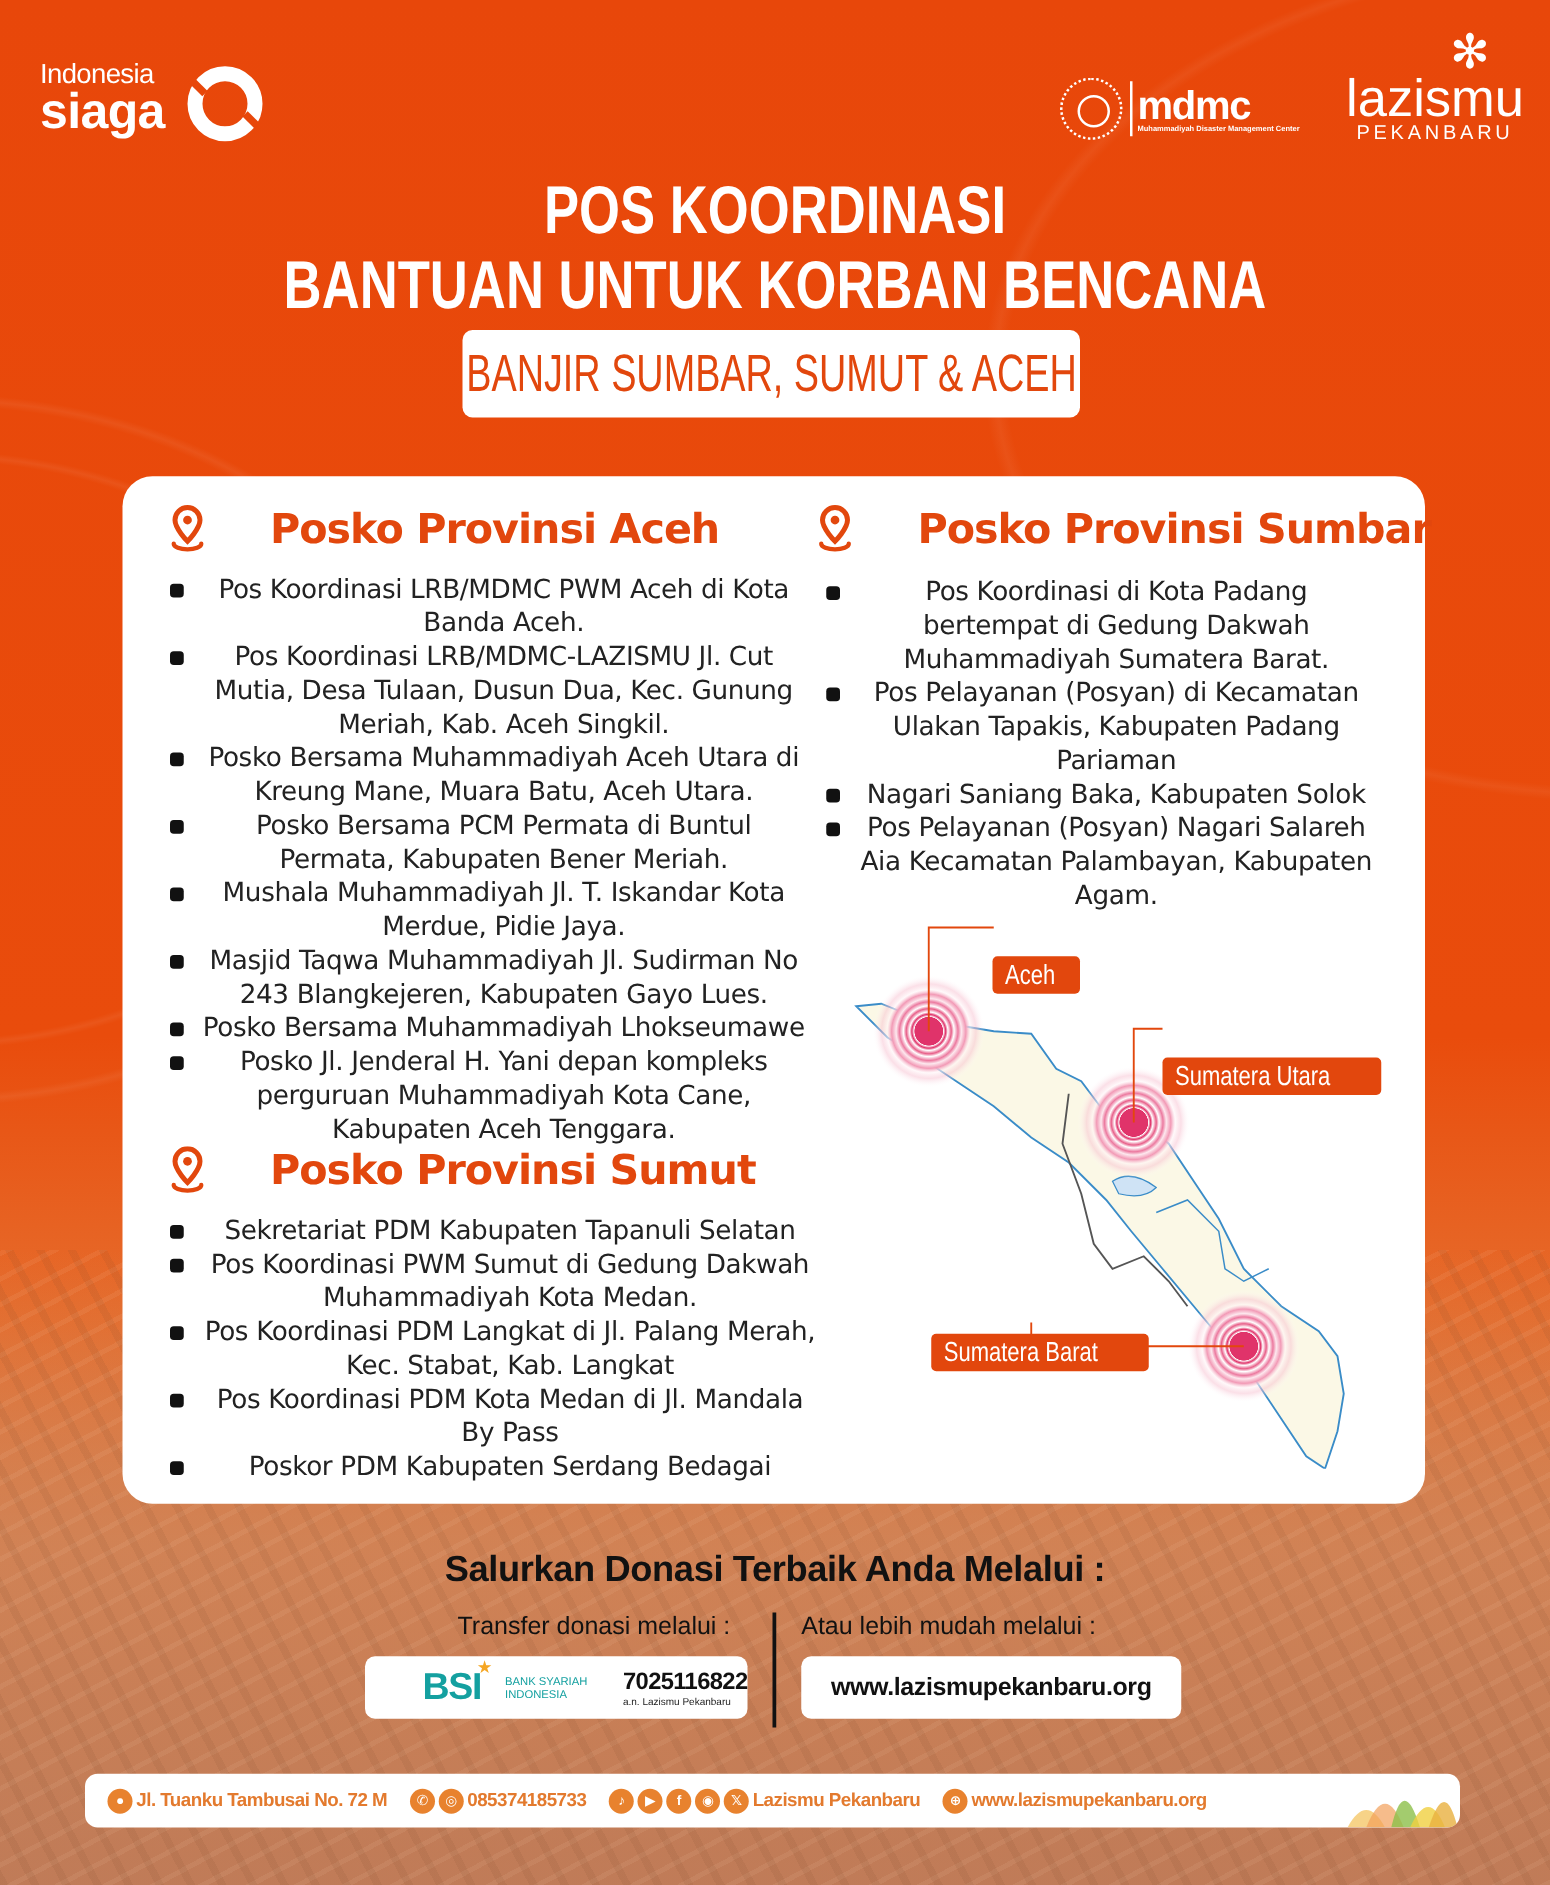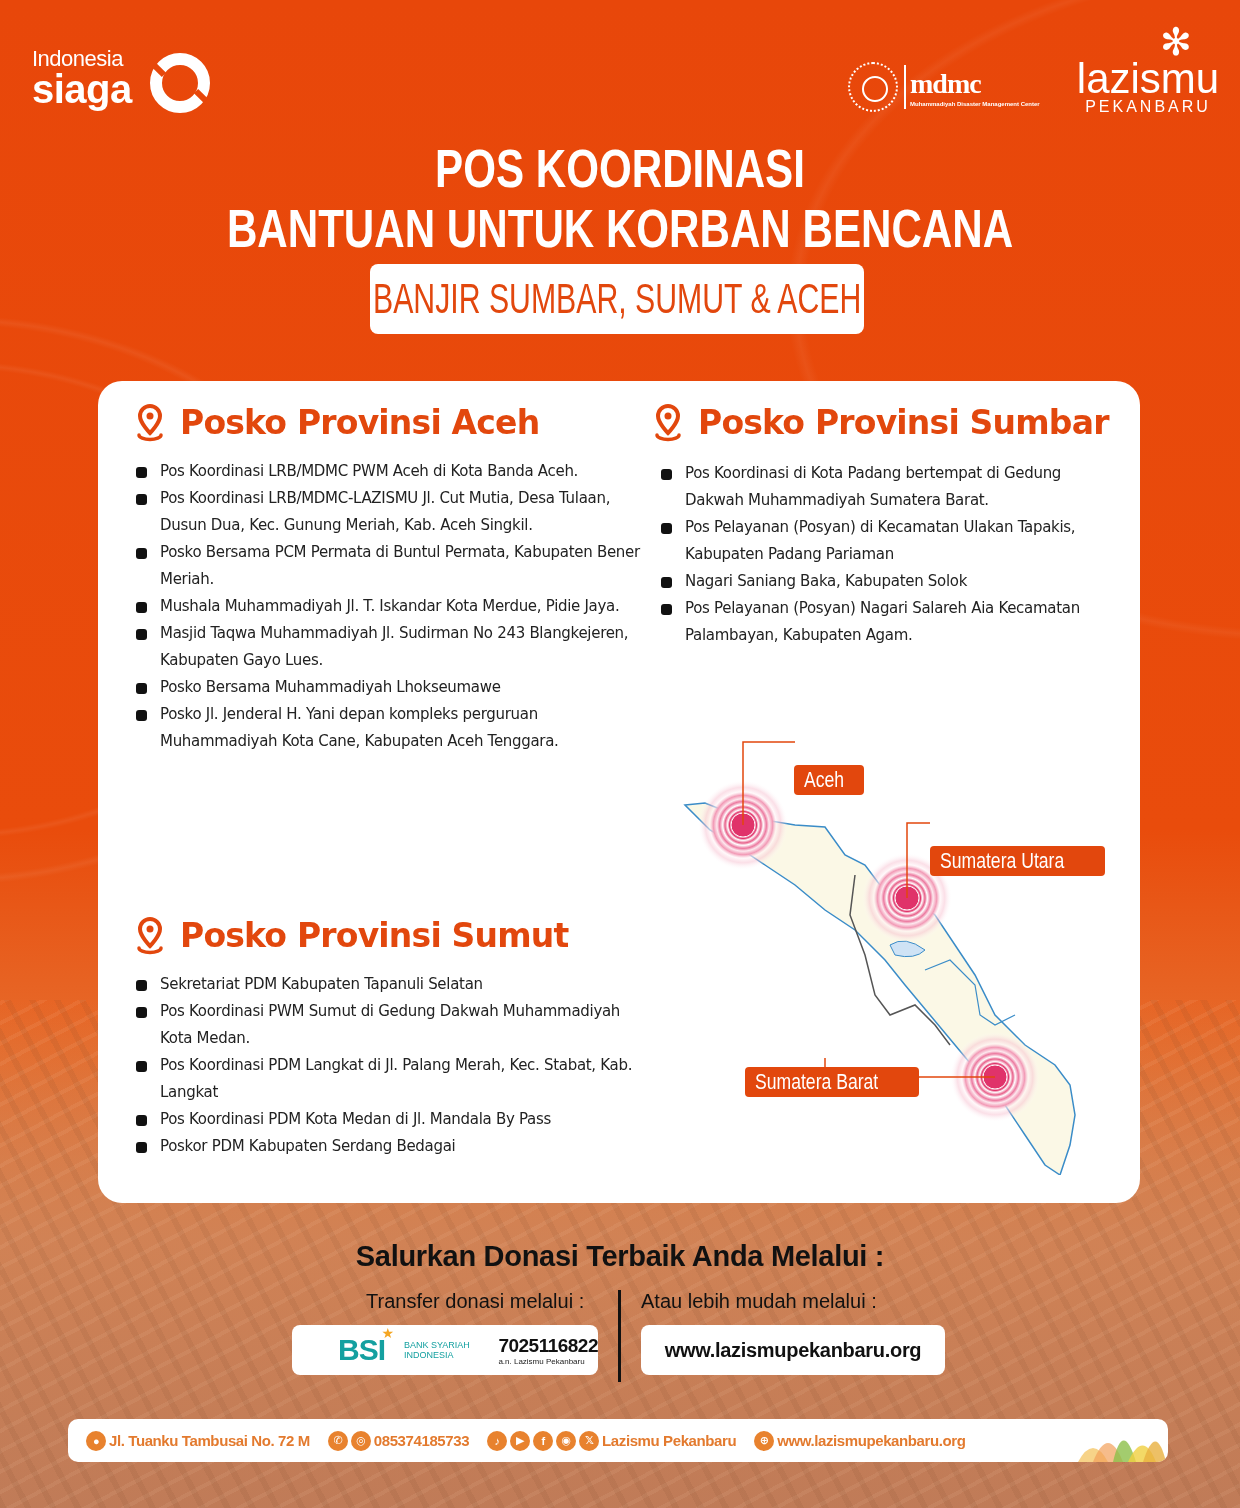--- a/index.html
+++ b/index.html
@@ -39,21 +39,21 @@
   .lifebuoy::before { left: -10px; top: -10px; transform: rotate(45deg); width: 14px; height: 6px; left: -10px; top: 2px; }
   .lifebuoy::after { right: -10px; bottom: 2px; transform: rotate(45deg); width: 14px; height: 6px; }
 
   .logo-mdmc { position: absolute; left: 848px; top: 62px; display: flex; align-items: center; color: #fff; }
   .mdmc-sun {
     width: 50px; height: 50px; border-radius: 50%;
     border: 2px dotted #fff; position: relative;
   }
   .mdmc-sun::after { content: ""; position: absolute; left: 12px; top: 12px; width: 22px; height: 22px; border-radius: 50%; border: 2px solid #fff; }
   .mdmc-sep { width: 2px; height: 44px; background: #fff; margin: 0 4px 0 6px; }
-  .mdmc-text .big { font-size: 28px; font-weight: 900; line-height: 34px; letter-spacing: -1px; font-family: Liberation Serif, serif; }
+  .mdmc-text .big { font-size: 32px; font-weight: 900; line-height: 34px; letter-spacing: -1px; }
   .mdmc-text .small { font-size: 6px; font-weight: 700; white-space: nowrap; }
 
   .logo-lazismu { position: absolute; left: 1076px; top: 24px; color: #fff; text-align: center; width: 144px; }
   .lazismu-flower { font-size: 38px; line-height: 36px; display: block; margin-left: 70px; width: 60px; }
   .lazismu-name { font-size: 42px; font-weight: 400; line-height: 38px; letter-spacing: 0; }
   .lazismu-city { font-size: 16px; letter-spacing: 3px; line-height: 18px; }
 
   
   .title {
     position: absolute; left: 0; width: 1240px; text-align: center; color: #fff;
@@ -73,28 +73,29 @@
   }
 
   
   .card {
     position: absolute; left: 98px; top: 381px; width: 1042px; height: 822px;
     background: #fff; border-radius: 24px;
   }
   .section-title {
     position: absolute; display: flex; align-items: center;
     color: #e2470d; font-size: 33px; font-weight: 700; white-space: nowrap;
-    font-family: "DejaVu Sans", sans-serif; letter-spacing: -0.8px;
+    font-family: "DejaVu Sans", sans-serif; letter-spacing: -0.8px; gap: 36px;
   }
   .pin-icon { width: 28px; height: 38px; margin-right: 16px; }
   .list { position: absolute; list-style: none; }
   .list li {
     position: relative; padding-left: 24px; color: #222;
-    font-family: "DejaVu Sans", sans-serif; font-size: 15px; line-height: 27px;
+    font-family: "DejaVu Sans", sans-serif; font-size: 21px; line-height: 27px;
     letter-spacing: -0.3px;
+    text-align: center;
   }
   .list li::before {
     content: ""; position: absolute; left: 0; top: 9px; width: 11px; height: 11px;
     background: #111; border-radius: 3px;
   }
 
   
   .map { position: absolute; left: 675px; top: 715px; width: 445px; height: 460px; }
   .map-label {
     position: absolute; background: #e2470d; color: #fff; border-radius: 4px;
@@ -181,20 +182,21 @@
     <svg class="pin-icon" viewBox="0 0 28 38">
       <path d="M14 2a10 10 0 0 0-10 10c0 7 10 17 10 17s10-10 10-17A10 10 0 0 0 14 2z" fill="none" stroke="#e2470d" stroke-width="4"></path>
       <circle cx="14" cy="12" r="3.5" fill="#e2470d"></circle>
       <path d="M3 31c0 2.5 5 4.5 11 4.5s11-2 11-4.5" fill="none" stroke="#e2470d" stroke-width="3.5" stroke-linecap="round"></path>
     </svg>
     <span>Posko Provinsi Aceh</span>
   </div>
   <ul class="list" style="left:38px; top:77px; width:510px;">
     <li>Pos Koordinasi LRB/MDMC PWM Aceh di Kota Banda Aceh.</li>
     <li>Pos Koordinasi LRB/MDMC-LAZISMU Jl. Cut Mutia, Desa Tulaan, Dusun Dua, Kec. Gunung Meriah, Kab. Aceh Singkil.</li>
+    <li>Posko Bersama Muhammadiyah Aceh Utara di Kreung Mane, Muara Batu, Aceh Utara.</li>
     <li>Posko Bersama PCM Permata di Buntul Permata, Kabupaten Bener Meriah.</li>
     <li>Mushala Muhammadiyah Jl. T. Iskandar Kota Merdue, Pidie Jaya.</li>
     <li>Masjid Taqwa Muhammadiyah Jl. Sudirman No 243 Blangkejeren, Kabupaten Gayo Lues.</li>
     <li>Posko Bersama Muhammadiyah Lhokseumawe</li>
     <li>Posko Jl. Jenderal H. Yani depan kompleks perguruan Muhammadiyah Kota Cane, Kabupaten Aceh Tenggara.</li>
   </ul>
 
   <div class="section-title" style="left:38px; top:535px;">
     <svg class="pin-icon" viewBox="0 0 28 38">
       <path d="M14 2a10 10 0 0 0-10 10c0 7 10 17 10 17s10-10 10-17A10 10 0 0 0 14 2z" fill="none" stroke="#e2470d" stroke-width="4"></path>

